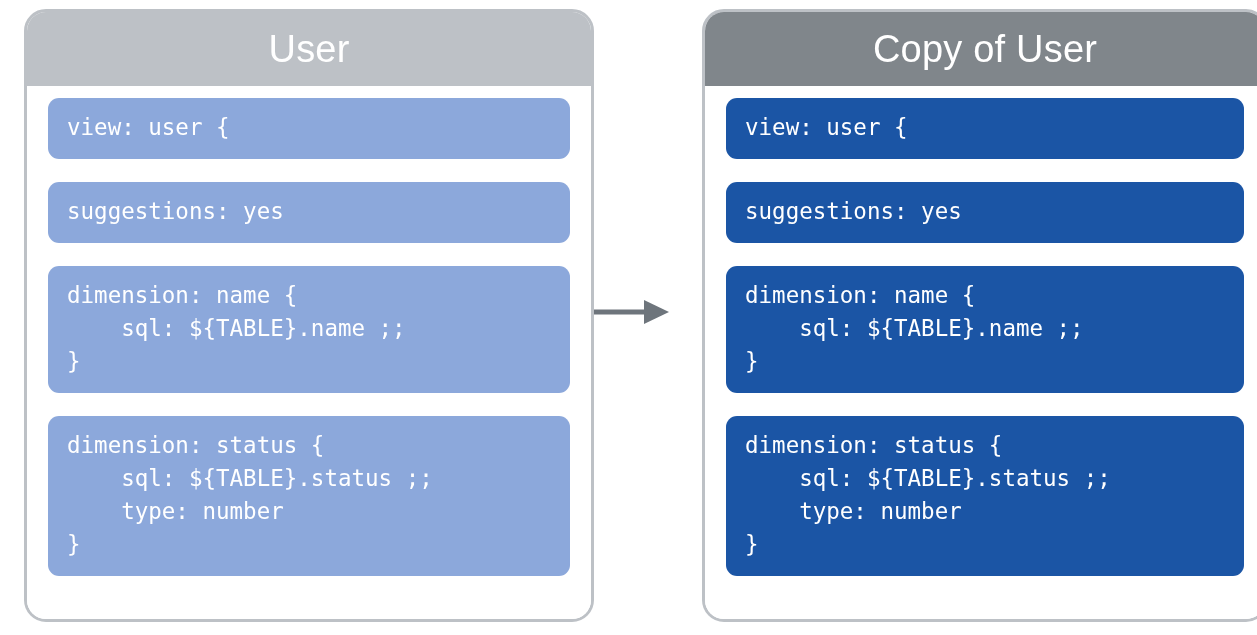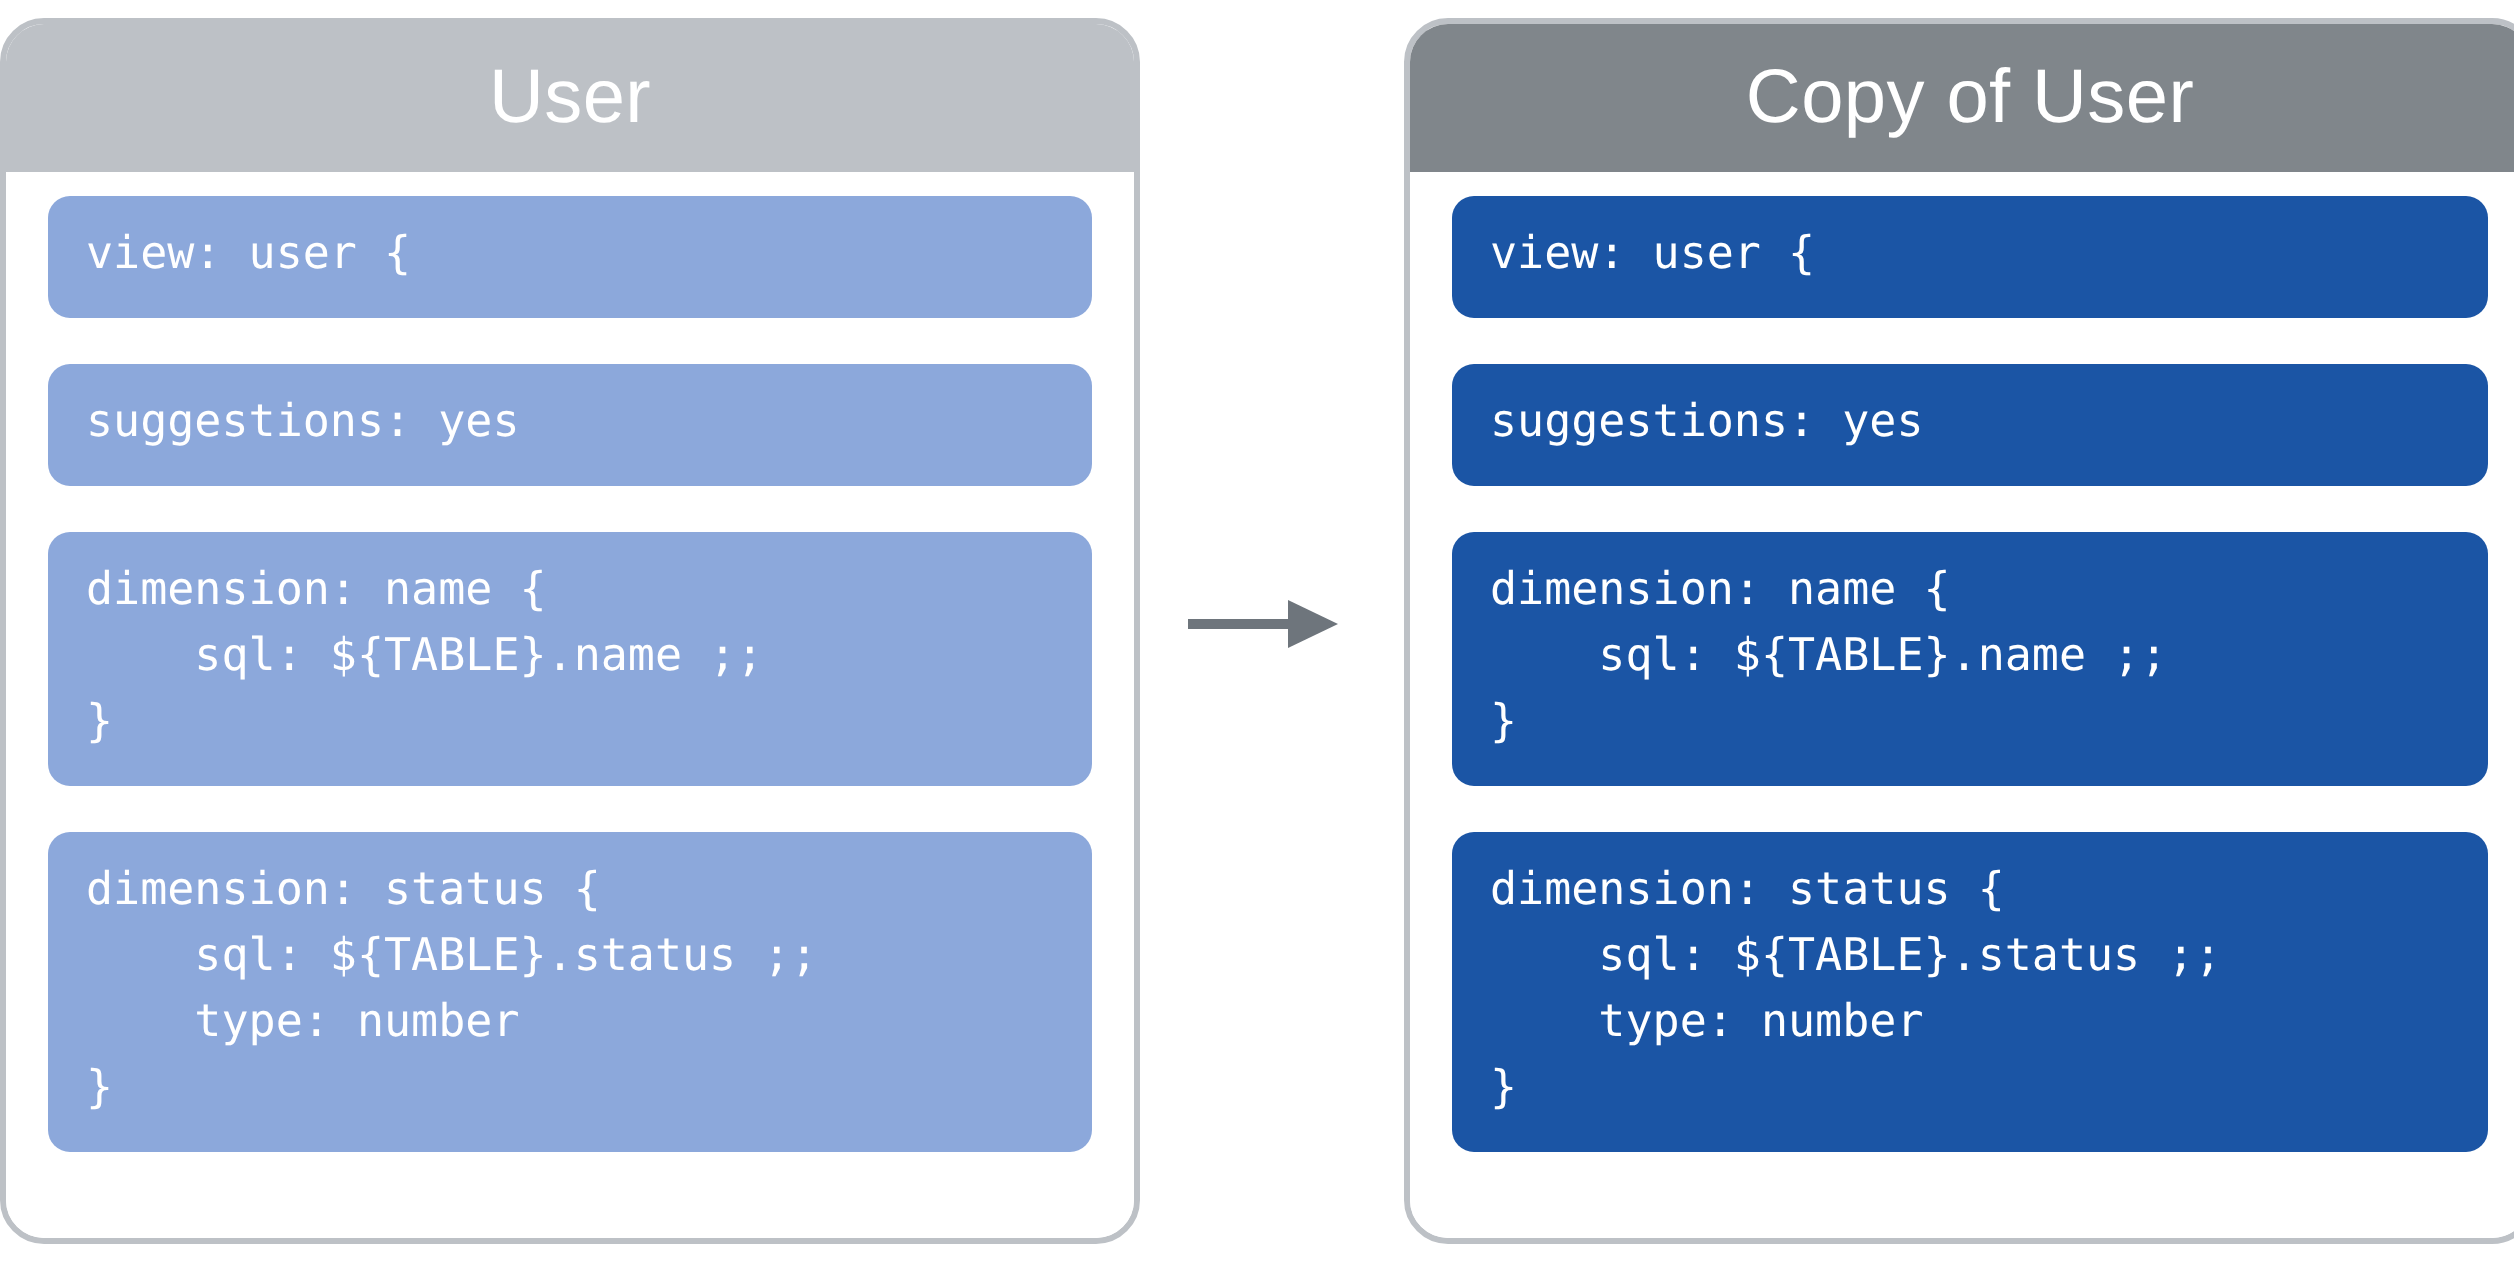--- a/index.html
+++ b/index.html
@@ -24,21 +24,21 @@
     position: absolute;
     top: 9px;
     height: 613px;
     box-sizing: border-box;
     background: #ffffff;
     border: 3px solid #BDC1C6;
     border-radius: 22px;
     overflow: hidden;
   }
   .card--source {
-    left: 0;
+    left: 24px;
     width: 570px;
   }
   .card--copy {
     left: 702px;
     width: 566px;
   }
 
   .card-header {
     height: 74px;
     display: flex;

